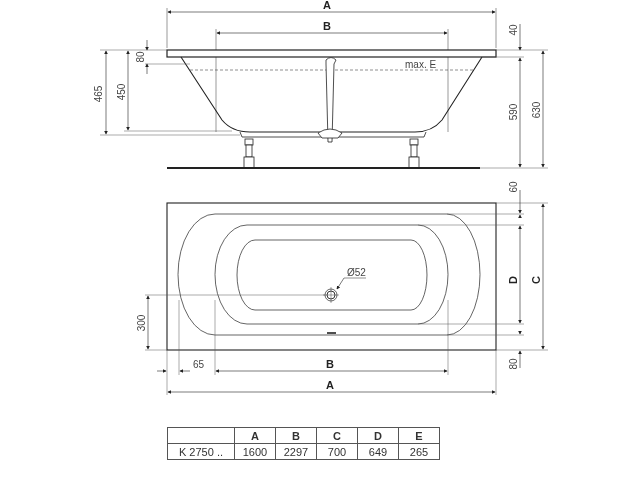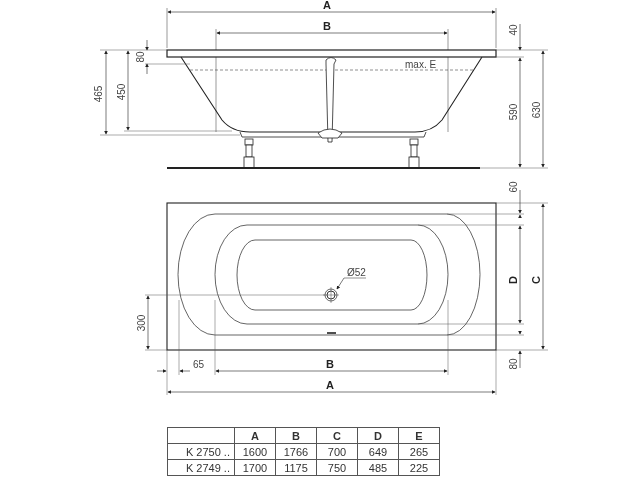--- a/index.html
+++ b/index.html
@@ -3,21 +3,21 @@
 <meta charset="utf-8">
 <style>
   html, body { margin:0; padding:0; background:#ffffff; }
   body { width:640px; height:480px; position:relative; overflow:hidden; font-family:"Liberation Sans", sans-serif; }
   svg { position:absolute; left:0; top:0; }
   .lbl { font-family:"Liberation Sans", sans-serif; fill:#222; }
   .dim { font-size:10px; fill:#444; }
   .big { font-size:11px; font-weight:bold; fill:#222; }
   table.spec { position:absolute; left:167px; top:427px; border-collapse:collapse; font-family:"Liberation Sans", sans-serif; font-size:11px; color:#333; }
   table.spec td { border:1px solid #555; height:15px; padding:0 4px; text-align:center; }
-  table.spec td.first { text-align:right; width:58px; }
+  table.spec td.first { text-align:center; width:58px; }
   table.spec td.num { width:32px; }
   table.spec tr.head td { font-weight:bold; }
 </style>
 </head>
 <body>
 
 <svg width="640" height="480" viewBox="0 0 640 480">
   <defs>
     <marker id="ar" markerWidth="6" markerHeight="6" refX="5" refY="3" orient="auto">
       <path d="M0,0 L6,3 L0,6 z" fill="#222"></path>
@@ -158,27 +158,19 @@
     <td class="first"></td>
     <td class="num">A</td>
     <td class="num">B</td>
     <td class="num">C</td>
     <td class="num">D</td>
     <td class="num">E</td>
   </tr>
   <tr>
     <td class="first">K 2750 ..</td>
     <td class="num">1600</td>
-    <td class="num">1766</td>
+    <td class="num">2297</td>
     <td class="num">700</td>
     <td class="num">649</td>
     <td class="num">265</td>
-  </tr>
-  <tr>
-    <td class="first">K 2749 ..</td>
-    <td class="num">1700</td>
-    <td class="num">1175</td>
-    <td class="num">750</td>
-    <td class="num">485</td>
-    <td class="num">225</td>
   </tr>
 </tbody>
   </table>
 
 </body></html>

